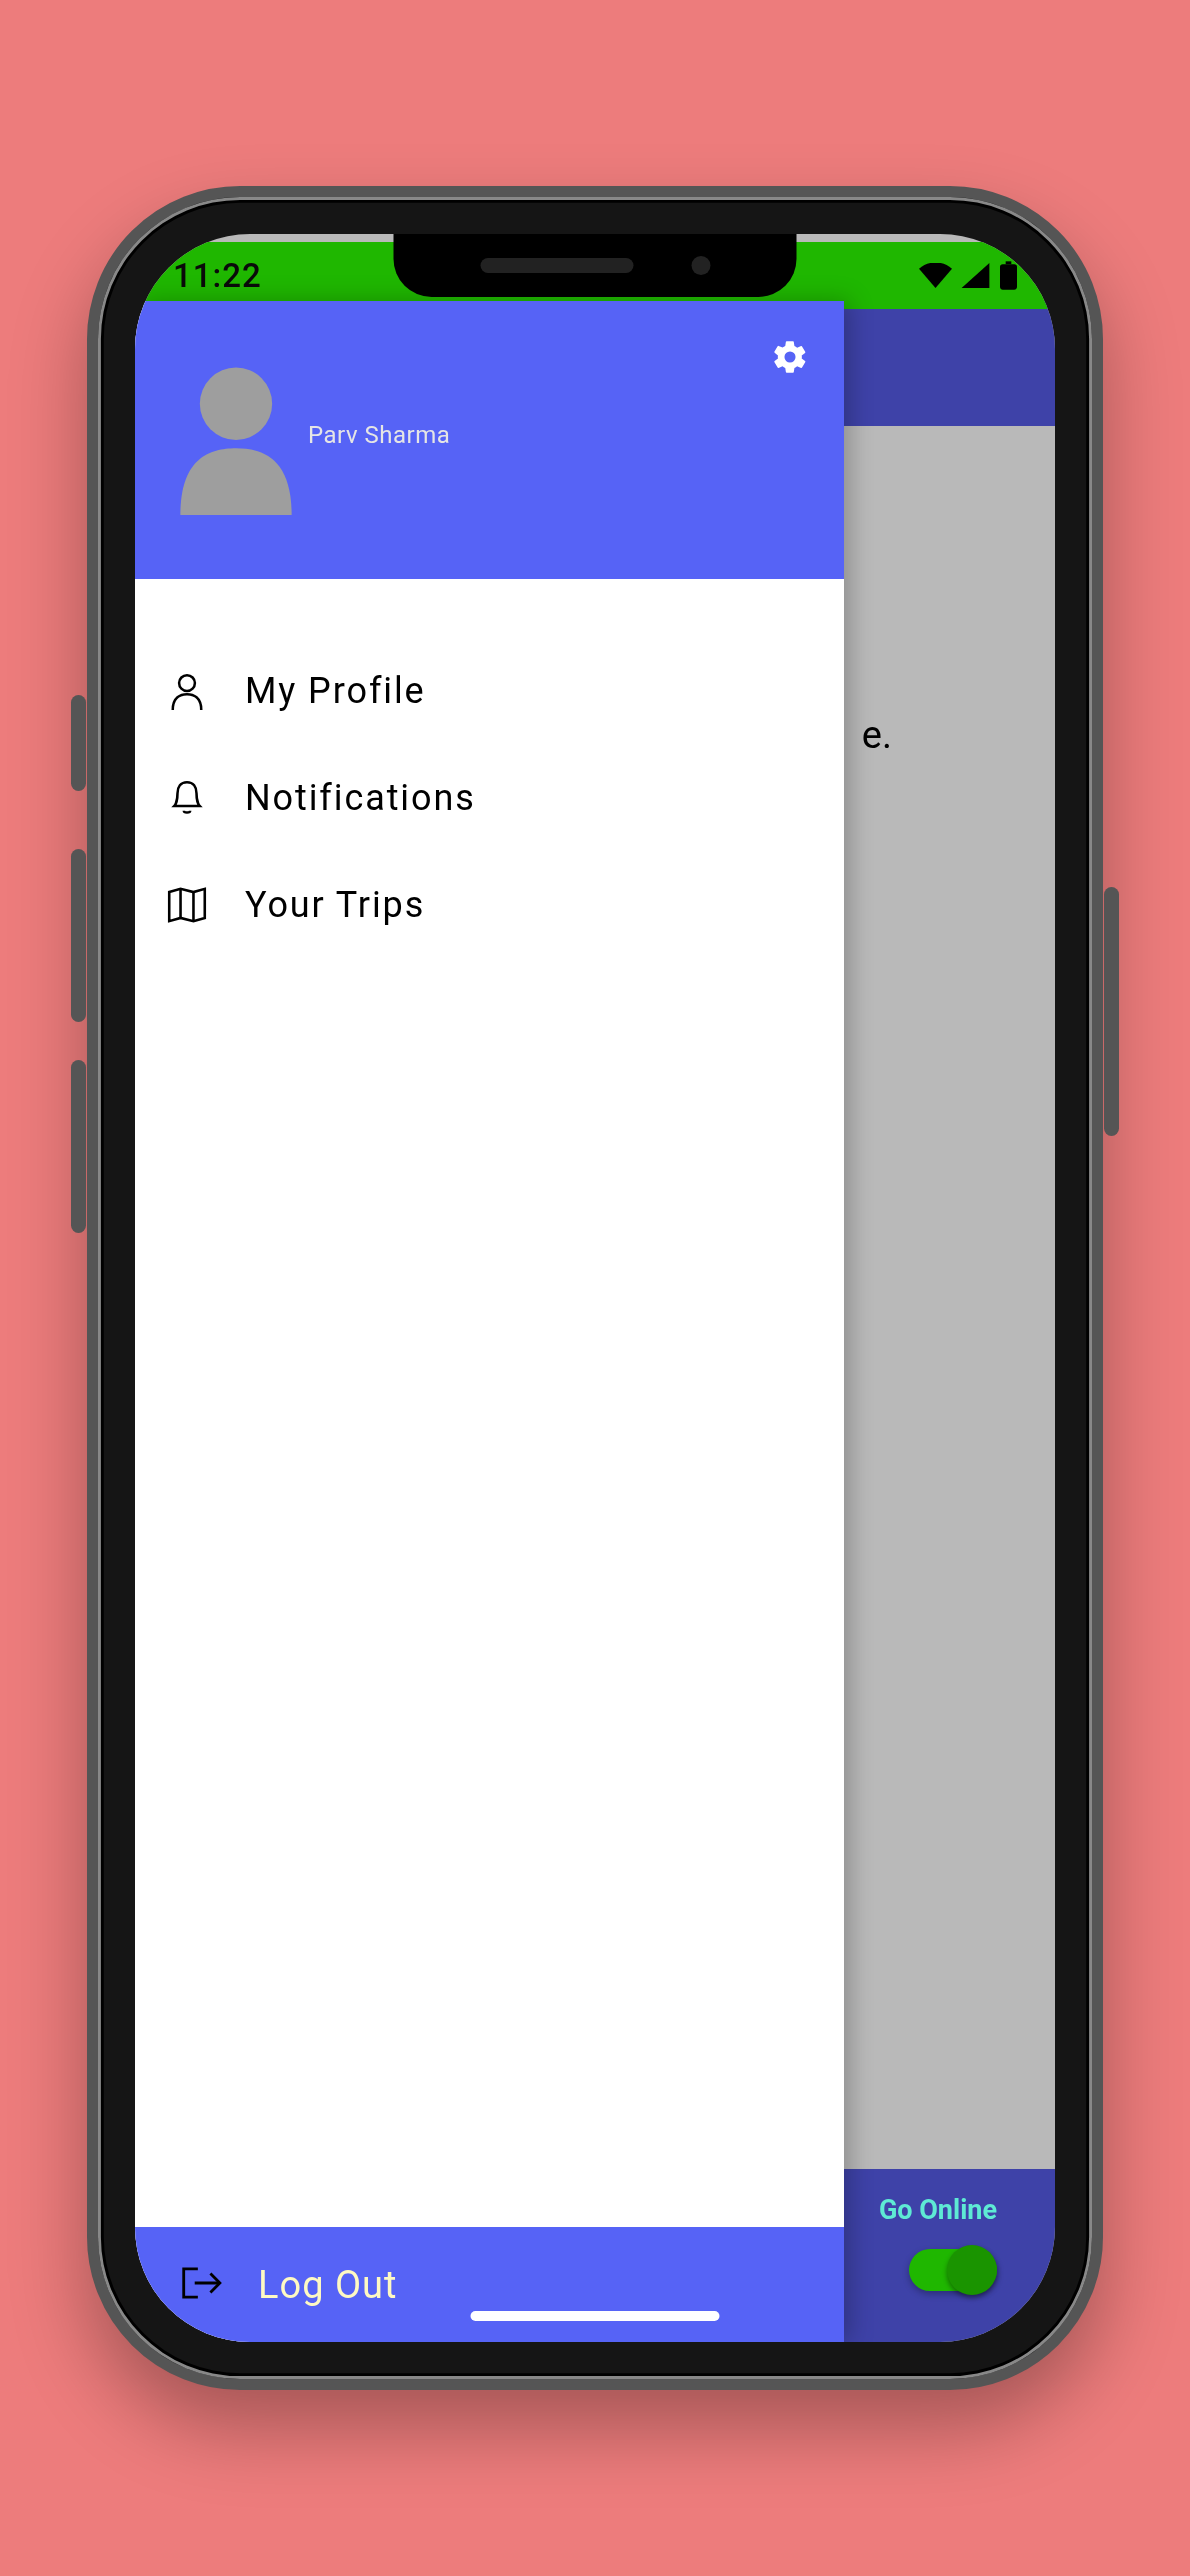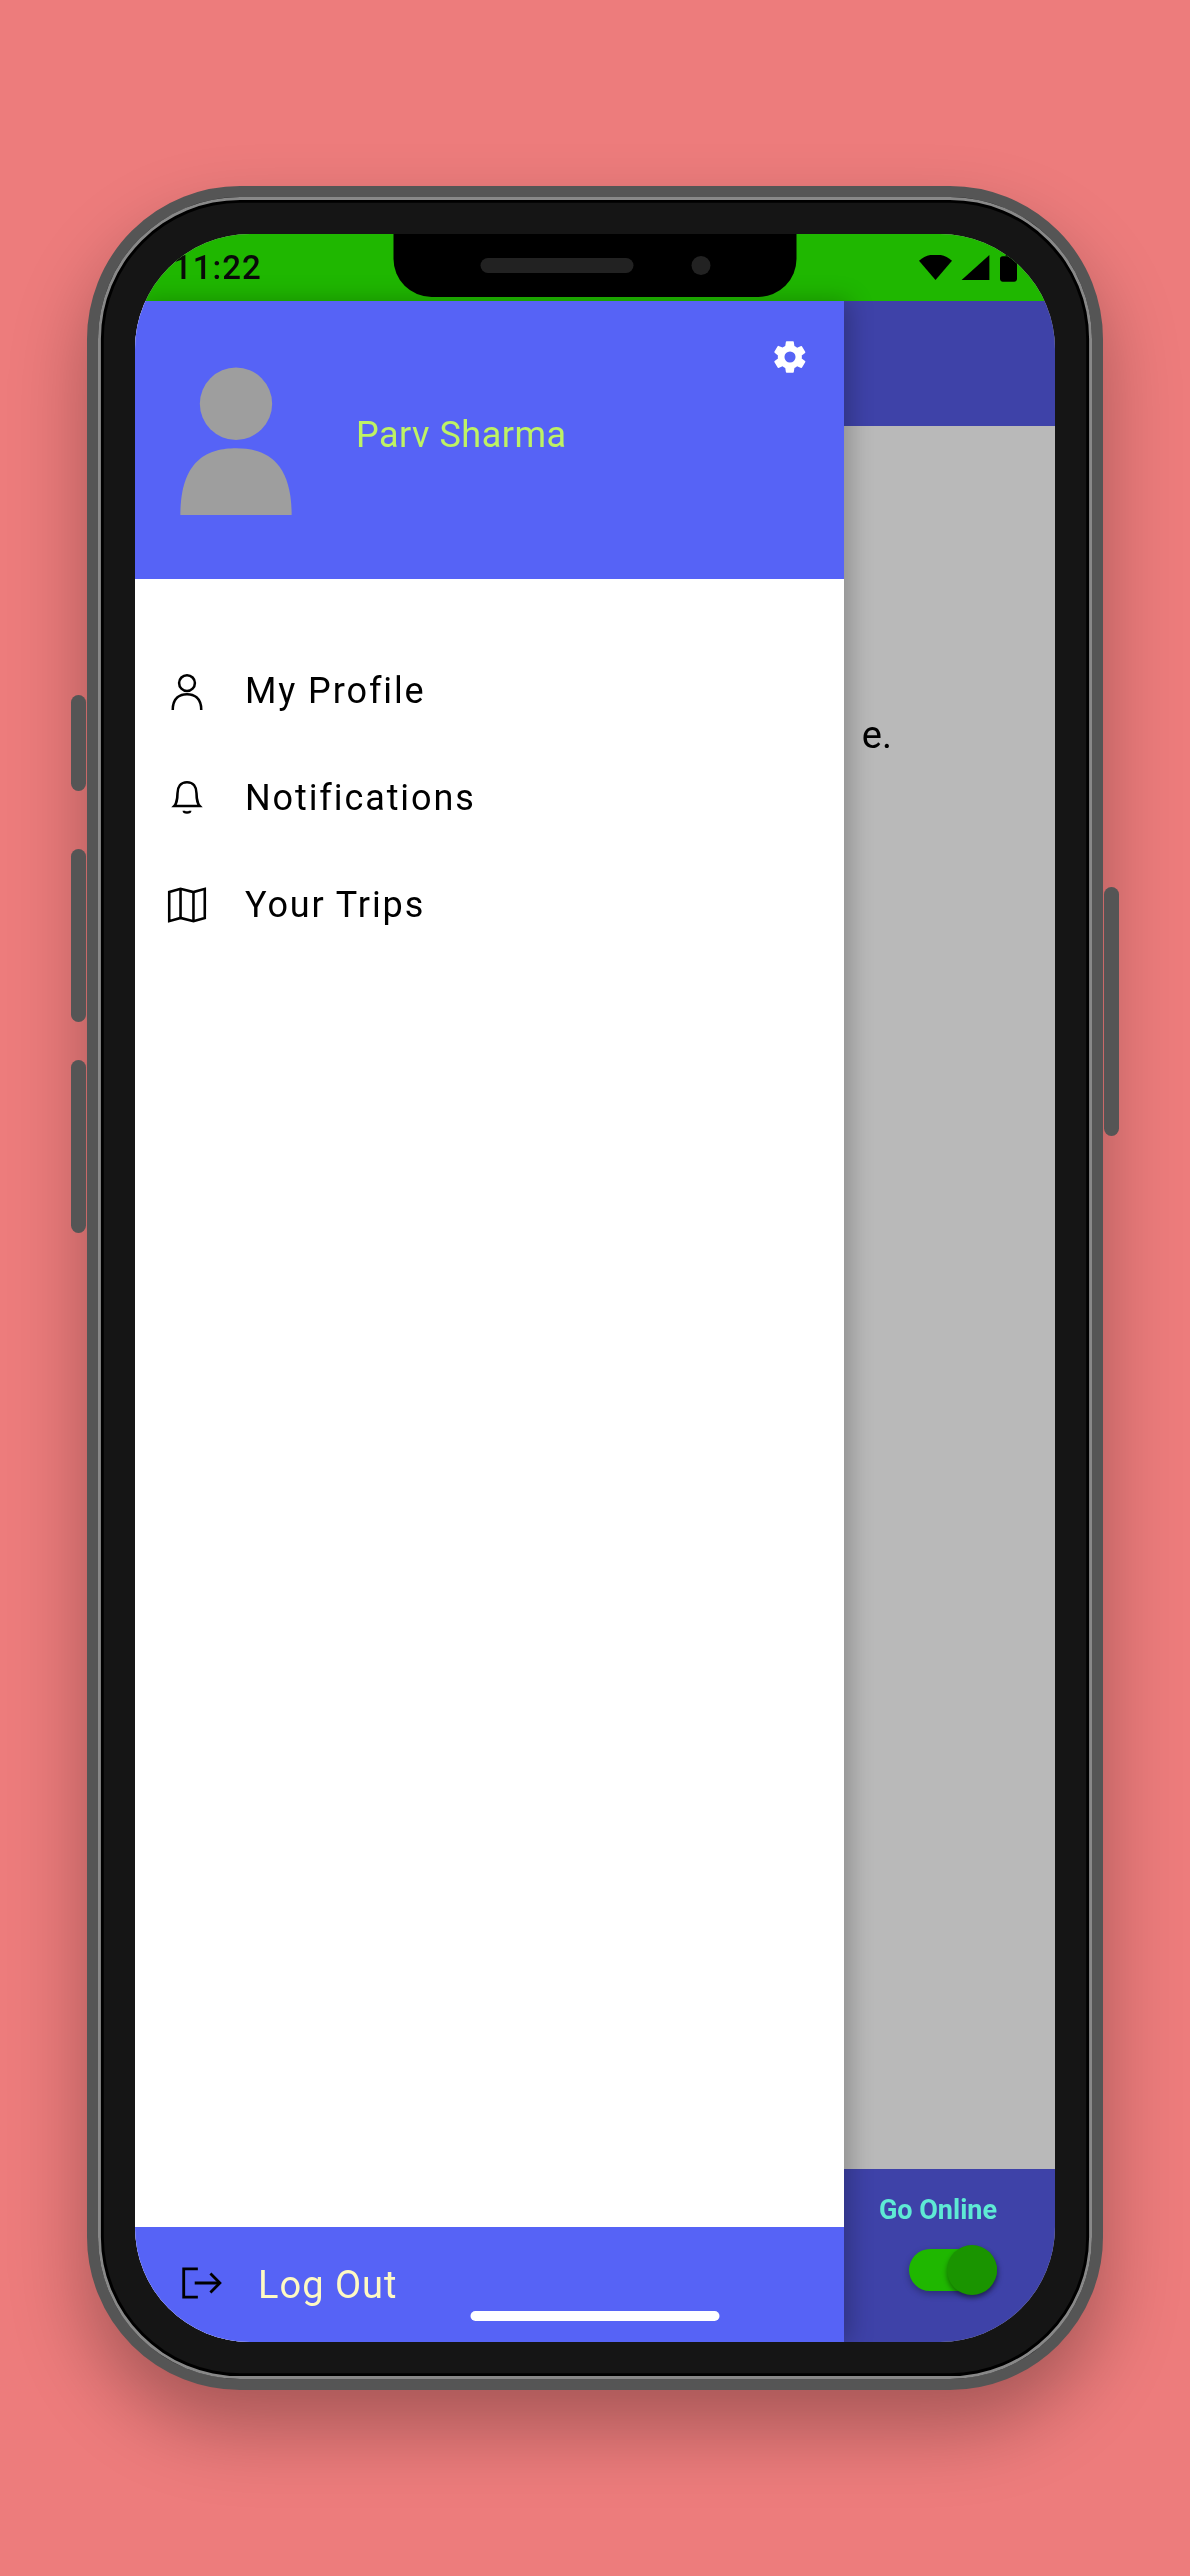--- a/index.html
+++ b/index.html
@@ -59,21 +59,21 @@
   .cam { width:19px; height:19px; background:#222; border-radius:50%; margin-left:29px; }
 
   
   .home-indicator{
     position:absolute; bottom:21px; left:50%; transform:translateX(-50%);
     width:249px; height:9.6px; background:#fff; border-radius:5.8px; z-index:60;
   }
 
   
   .status-bar{
-    position:absolute; top:0; left:0; right:0; height:67px;
+    position:absolute; top:8px; left:0; right:0; height:67px;
     background:#1fb700;
     display:flex; align-items:center; justify-content:space-between;
     padding:7px 38px;
     z-index:5;
   }
   .status-time{ color:#0a0a0a; font-size:33px; font-weight:500; letter-spacing:1px; }
   .status-icons{ display:flex; align-items:center; gap:9.6px; }
   .status-icons svg{ display:block; }
 
   
@@ -118,22 +118,22 @@
   }
   .drawer-header{
     background:#5663f6;
     height:278px;
     position:relative;
     display:flex; align-items:center;
     padding-left:29px;
   }
   .avatar{ color:#9e9e9e; }
   .user-name{
-    color:#bef264; font-size:36px; font-weight:400;
-    margin-left:48px; margin-top:-9.6px;
+    color:#e5e5e5; font-size:24px; font-weight:400;
+    margin-top:-9.6px;
     letter-spacing:0.5px;
   }
   .settings-btn{
     position:absolute; top:35px; right:33px;
     width:42px; height:42px;
     display:flex; align-items:center; justify-content:center;
     cursor:pointer;
   }
 
   .menu{

